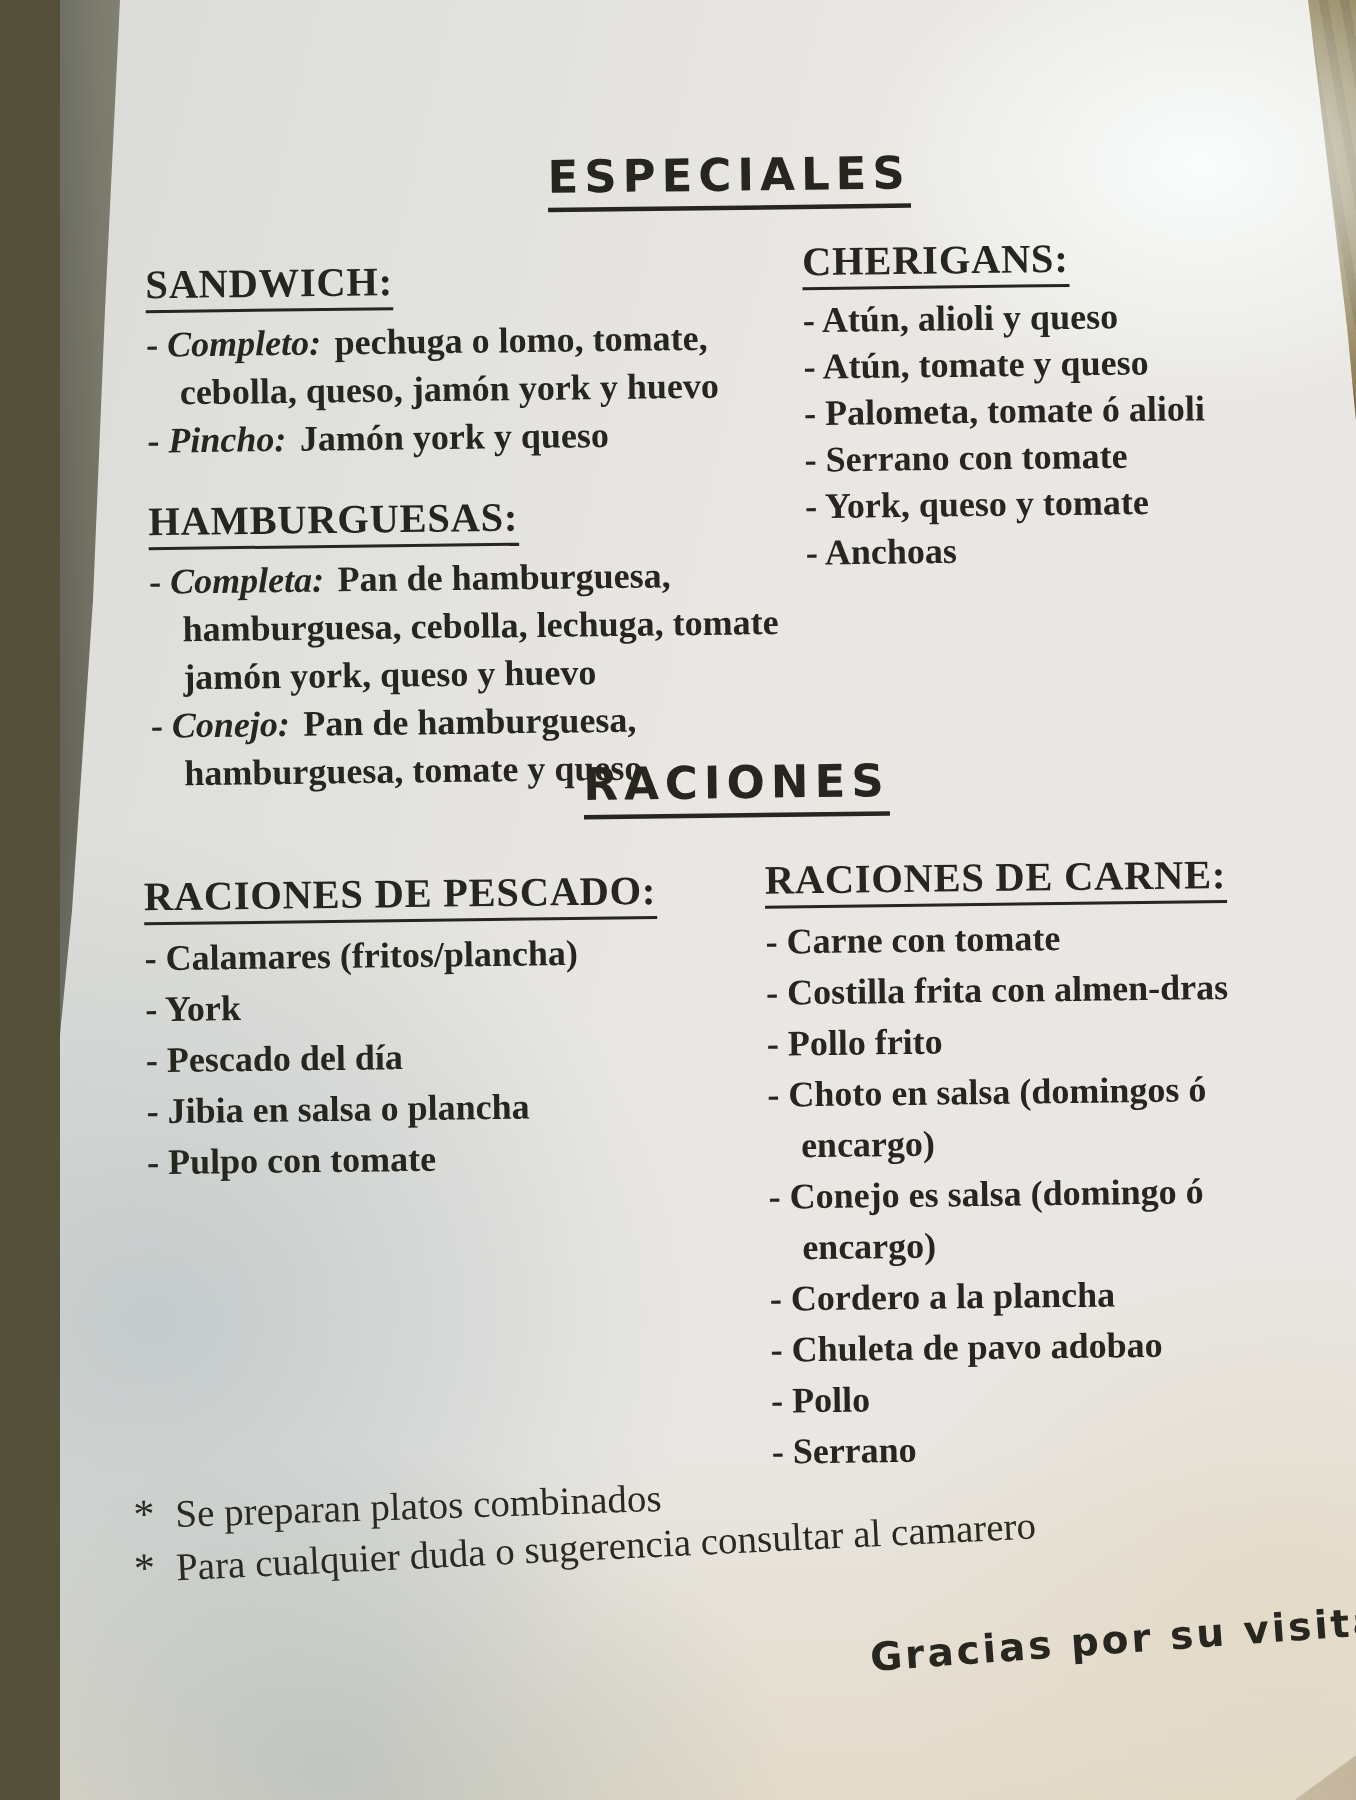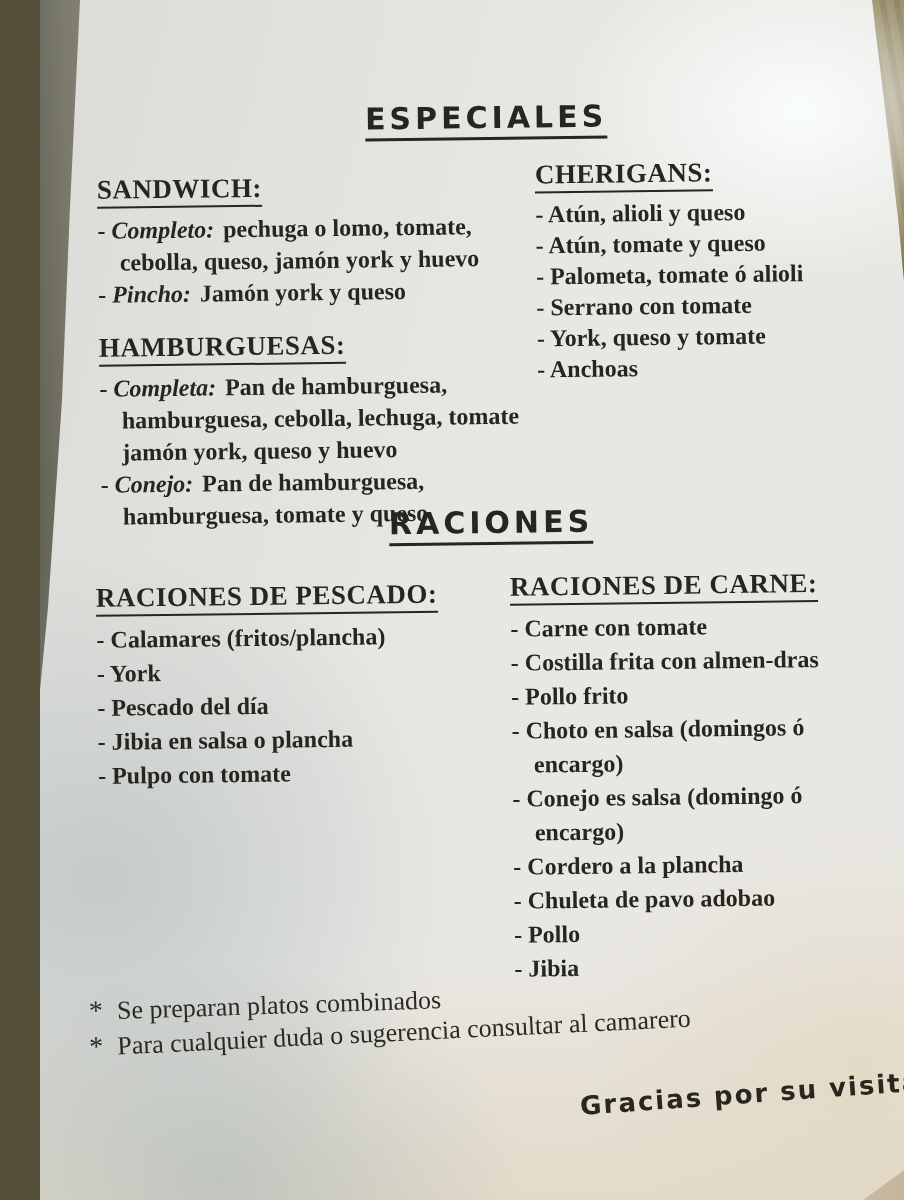--- a/index.html
+++ b/index.html
@@ -148,21 +148,21 @@
       </div>
       <div class="items-gap">
         <div class="item"><span class="dash">-</span> <span>Carne con tomate</span></div>
         <div class="item"><span class="dash">-</span> <span>Costilla frita con almen-dras</span></div>
         <div class="item"><span class="dash">-</span> <span>Pollo frito</span></div>
         <div class="item"><span class="dash">-</span> <span>Choto en salsa (domingos ó encargo)</span></div>
         <div class="item"><span class="dash">-</span> <span>Conejo es salsa (domingo ó encargo)</span></div>
         <div class="item"><span class="dash">-</span> <span>Cordero a la plancha</span></div>
         <div class="item"><span class="dash">-</span> <span>Chuleta de pavo adobao</span></div>
         <div class="item"><span class="dash">-</span> <span>Pollo</span></div>
-        <div class="item"><span class="dash">-</span> <span>Jibia</span></div>
+        <div class="item"><span class="dash">-</span> <span>Serrano</span></div>
       </div>
     </div>
 
     <div id="footnote-1" class="footnote">
       <span class="ast">*</span><span>Se preparan platos combinados</span>
     </div>
     <div id="footnote-2" class="footnote">
       <span class="ast">*</span><span>Para cualquier duda o sugerencia consultar al camarero</span>
     </div>
 

